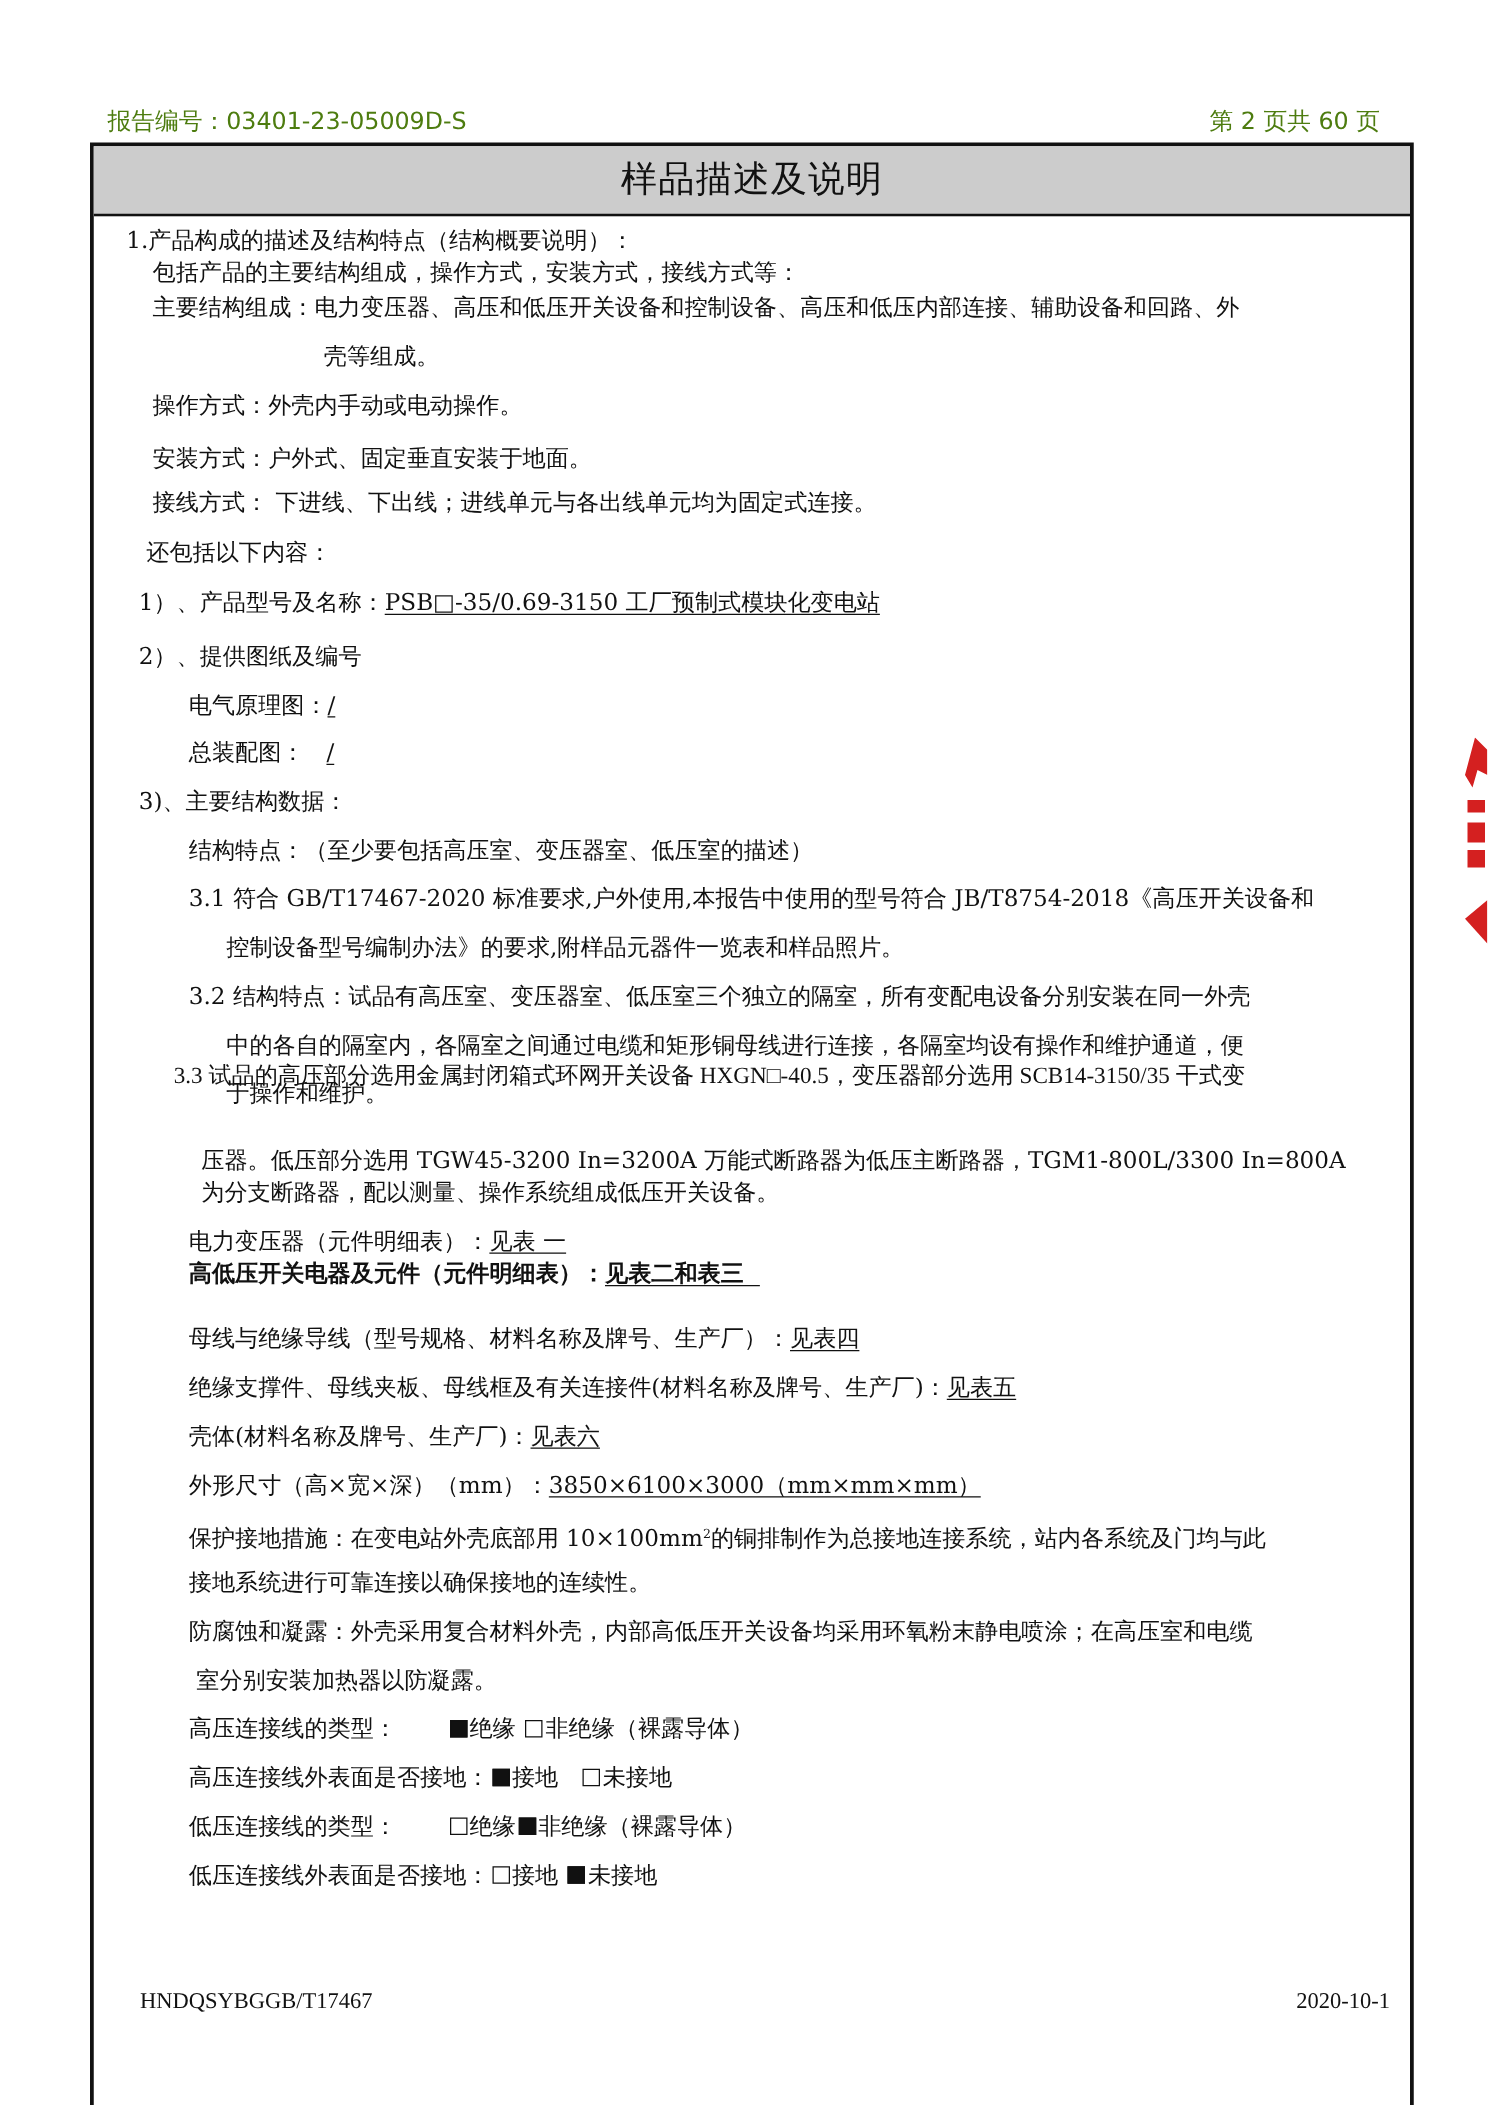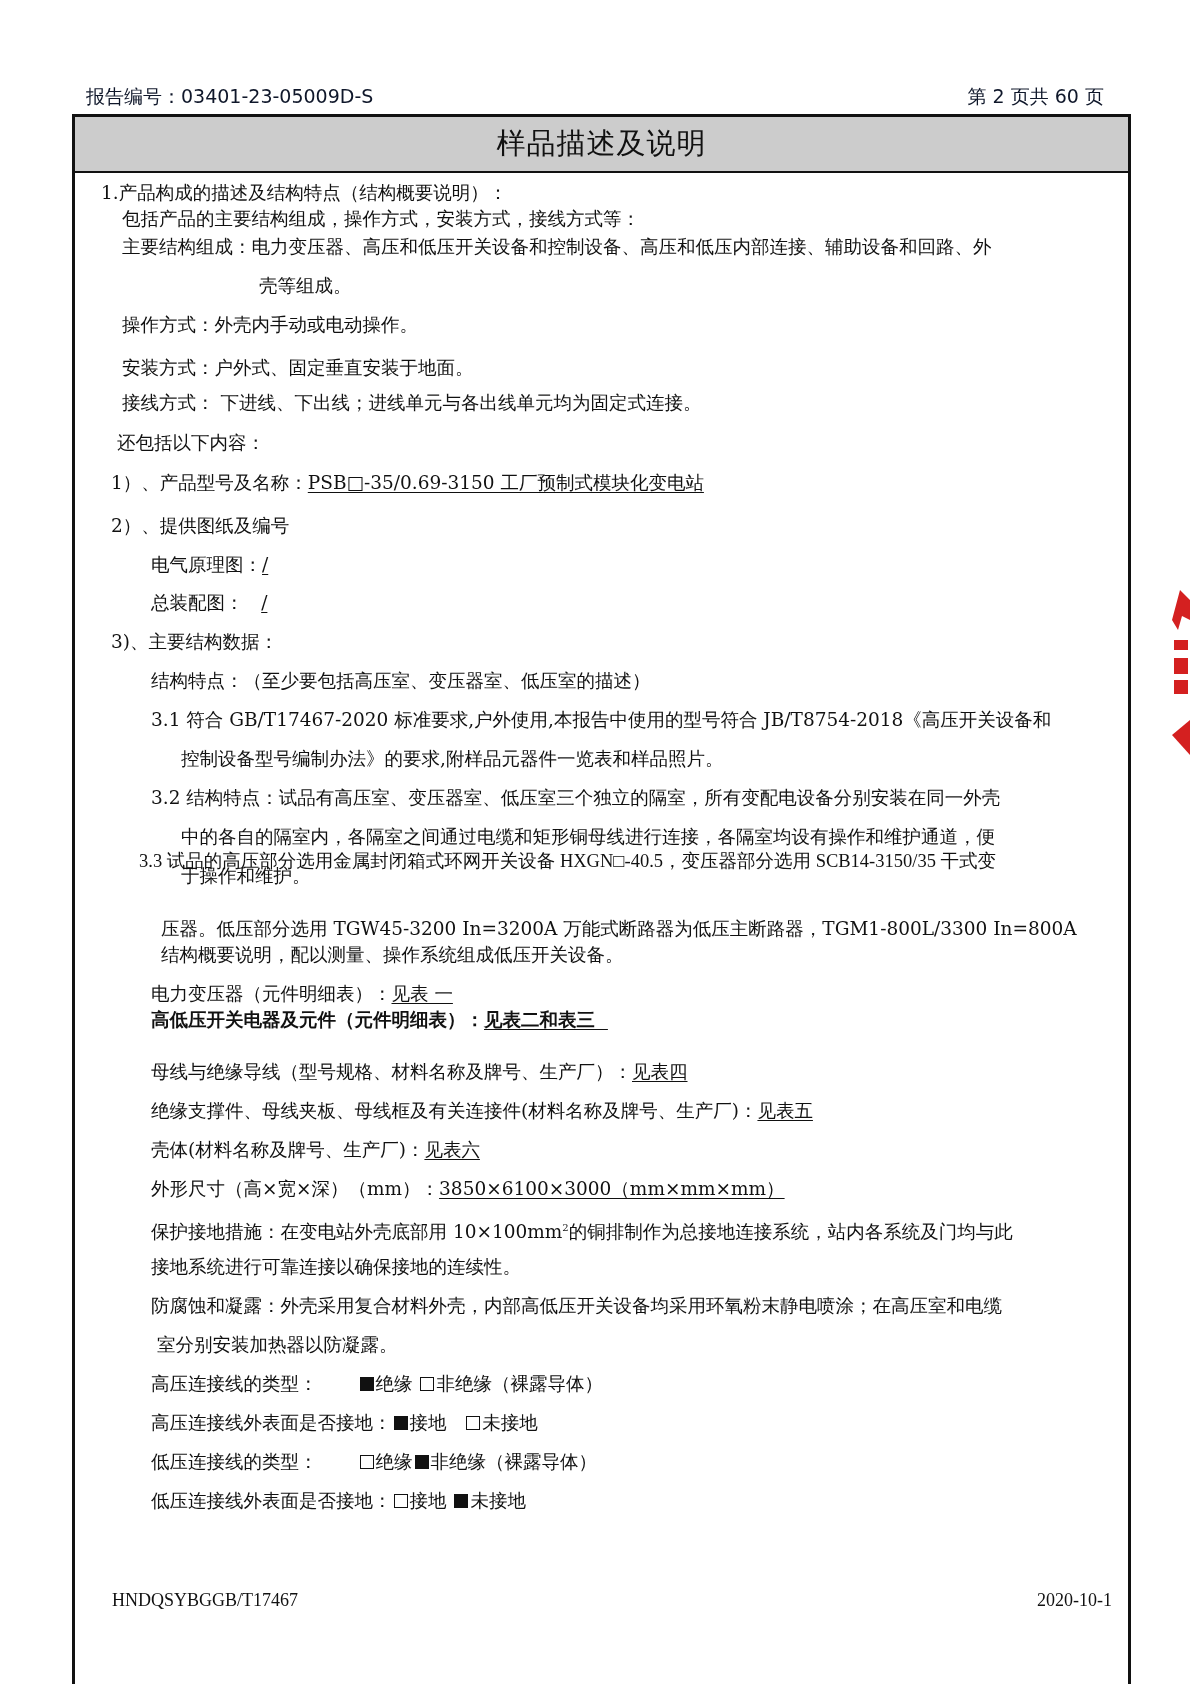--- a/index.html
+++ b/index.html
@@ -1,19 +1,19 @@
 <!DOCTYPE html>
 <html><head>
 <meta charset="utf-8">
 <style>
   html, body { margin: 0; padding: 0; background: #ffffff; }
   body { width: 1190px; height: 1684px; position: relative; overflow: hidden;
          font-family: "DejaVu Serif", "Liberation Serif", serif; color: #111; }
   .hdr { position: absolute; top: 84px; font-family: "DejaVu Sans", "Liberation Sans", sans-serif;
-         font-size: 19px; color: #0f172a; }
+         font-size: 19px; color: #4d7c0f; }
   .hdr-left { left: 86px; }
   .hdr-right { right: 86px; }
   .frame { position: absolute; left: 72px; top: 114px; width: 1059px; height: 1655px;
            border: 3px solid #111; box-sizing: border-box; }
   .title-bar { height: 54px; background: #cccccc; border-bottom: 2px solid #111;
                display: flex; align-items: center; justify-content: center;
                font-family: "DejaVu Sans", "Liberation Sans", sans-serif; font-size: 29px; color: #111; letter-spacing: 1px; }
   .content { position: relative; }
   .ln { position: absolute; font-size: 18.5px; white-space: nowrap; line-height: 24px; }
   .u { text-decoration: underline; text-underline-offset: 3px; }
@@ -58,21 +58,21 @@
     </div>
     <div class="ln" style="left:36px; top:457px;">3)、主要结构数据：</div>
     <div class="ln" style="left:76px; top:496px;">结构特点：（至少要包括高压室、变压器室、低压室的描述）</div>
     <div class="ln" style="left:76px; top:535px;">3.1 符合 GB/T17467-2020 标准要求,户外使用,本报告中使用的型号符合 JB/T8754-2018《高压开关设备和</div>
     <div class="ln" style="left:106px; top:574px;">控制设备型号编制办法》的要求,附样品元器件一览表和样品照片。</div>
     <div class="ln" style="left:76px; top:613px;">3.2 结构特点：试品有高压室、变压器室、低压室三个独立的隔室，所有变配电设备分别安装在同一外壳</div>
     <div class="ln" style="left:106px; top:652px;">中的各自的隔室内，各隔室之间通过电缆和矩形铜母线进行连接，各隔室均设有操作和维护通道，便</div>
     <div class="ln" style="left:106px; top:691px;">于操作和维护。</div>
     <div class="ln" style="left:64px; top:676px;font-family:Liberation Serif, serif;">3.3 试品的高压部分选用金属封闭箱式环网开关设备 HXGN□-40.5，变压器部分选用 SCB14-3150/35 干式变</div>
     <div class="ln" style="left:86px; top:744px;">压器。低压部分选用 TGW45-3200   In=3200A 万能式断路器为低压主断路器，TGM1-800L/3300 In=800A</div>
-    <div class="ln" style="left:86px; top:770px;">结构概要说明，配以测量、操作系统组成低压开关设备。</div>
+    <div class="ln" style="left:86px; top:770px;">为分支断路器，配以测量、操作系统组成低压开关设备。</div>
 
     <div class="ln" style="left:76px; top:809px;">
       <span>电力变压器（元件明细表）：</span><span class="u">见表 一</span>
     </div>
     <div class="ln" style="left:76px; top:835px;font-weight:bold;">
       <span>高低压开关电器及元件（元件明细表）：</span><span class="u" style="white-space:pre">见表二和表三  </span>
     </div>
     <div class="ln" style="left:76px; top:887px;">
       <span>母线与绝缘导线（型号规格、材料名称及牌号、生产厂）：</span><span class="u">见表四</span>
     </div>

